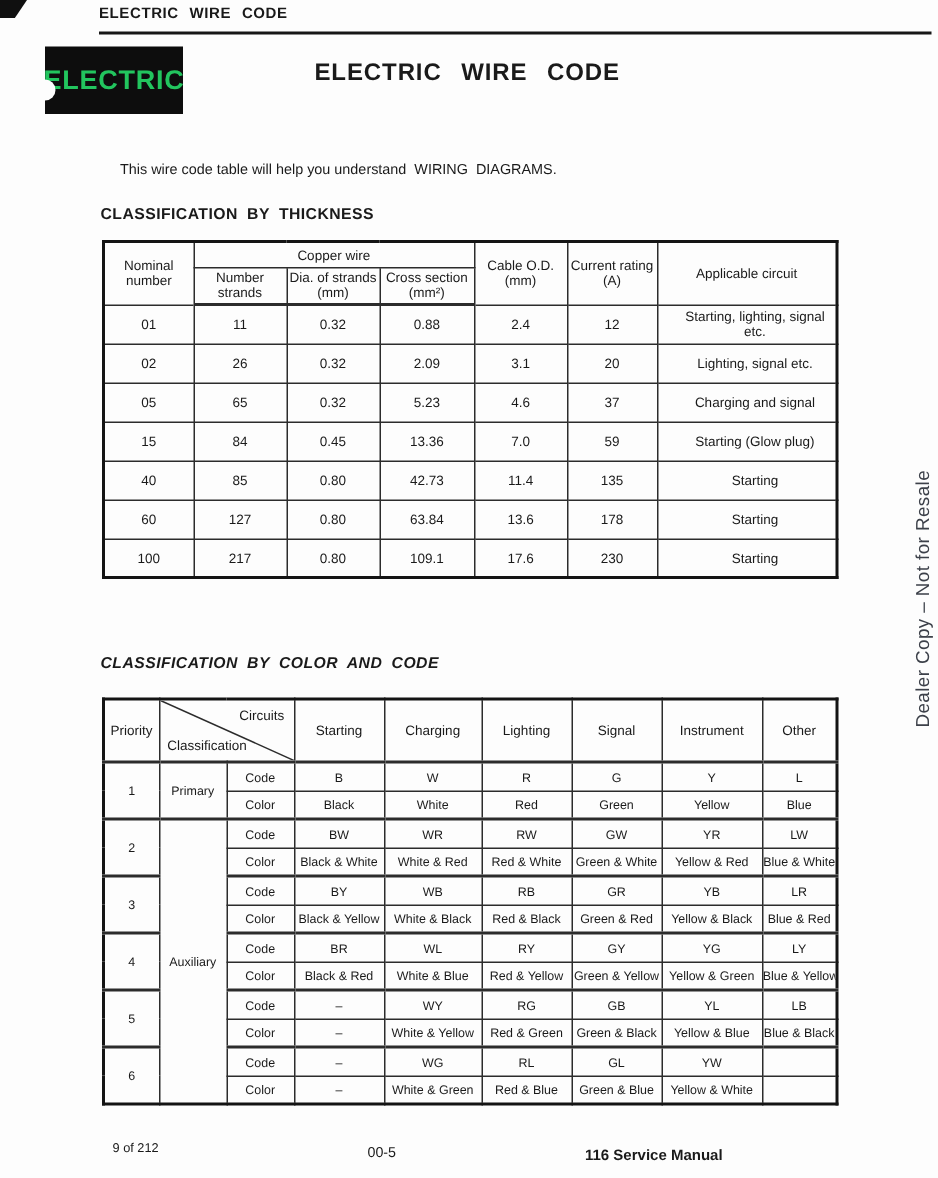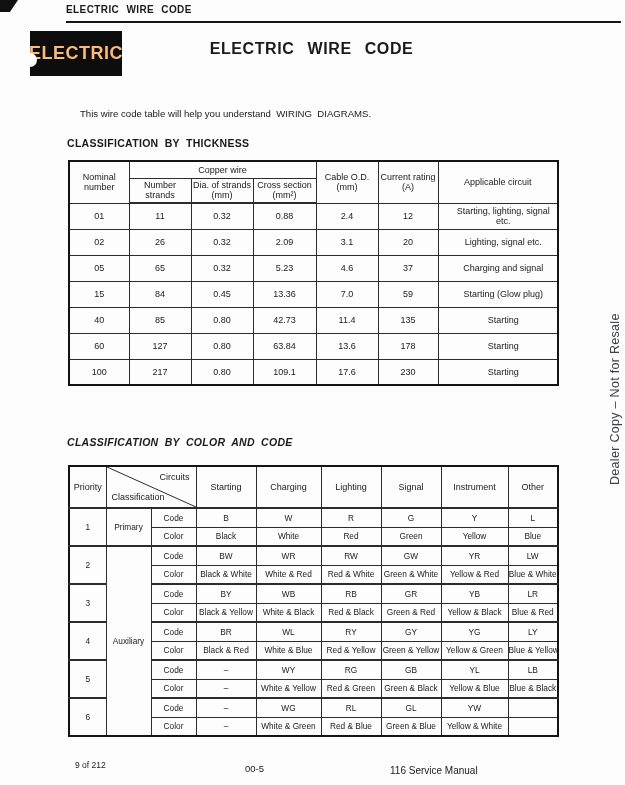--- a/index.html
+++ b/index.html
@@ -18,21 +18,21 @@
   }
   .running-head {
     position:absolute; left:66px; top:4px;
     font-size:10px; font-weight:bold; letter-spacing:.4px; word-spacing:4px;
   }
   .head-rule {
     position:absolute; left:66px; top:21px; width:555px; height:2px; background:#161616;
   }
   .badge {
     position:absolute; left:30px; top:31px; width:92px; height:45px;
-    background:#0d0d0d; color:#fdba74;
+    background:#0d0d0d; color:#22c55e;
     font-size:18px; font-weight:bold; letter-spacing:.5px;
     display:flex; align-items:center; justify-content:center;
   }
   .badge::before {
     content:""; position:absolute; left:-7px; top:22px; width:14px; height:14px;
     background:#fdfdfd; border-radius:50%;
   }
   .page-title {
     position:absolute; left:66px; top:40px; width:491px; text-align:center;
     font-size:16px; font-weight:bold; letter-spacing:.6px; word-spacing:8px;
@@ -79,21 +79,21 @@
   .diag .dbot { position:absolute; bottom:5px; left:5px; font-size:9px; }
 
   .watermark {
     position:absolute; right:3px; top:285px; height:200px;
     writing-mode:vertical-rl; transform:rotate(180deg);
     font-size:12.5px; color:#3c4049; letter-spacing:.3px;
     display:flex; align-items:center;
   }
   .footer-left  { position:absolute; left:75px;  top:760px; font-size:8.5px; }
   .footer-center{ position:absolute; left:245px; top:763px; font-size:9.5px;text-align:center; }
-  .footer-right { position:absolute; left:390px; top:765px; font-size:10px; font-weight:normal; }
+  .footer-right { position:absolute; left:390px; top:765px; font-size:10px; font-weight:bold; }
 </style>
 </head>
 <body>
 
 <div class="corner-mark"></div>
 
 <div class="running-head">ELECTRIC WIRE CODE</div>
 <div class="head-rule"></div>
 
 <div class="badge">

